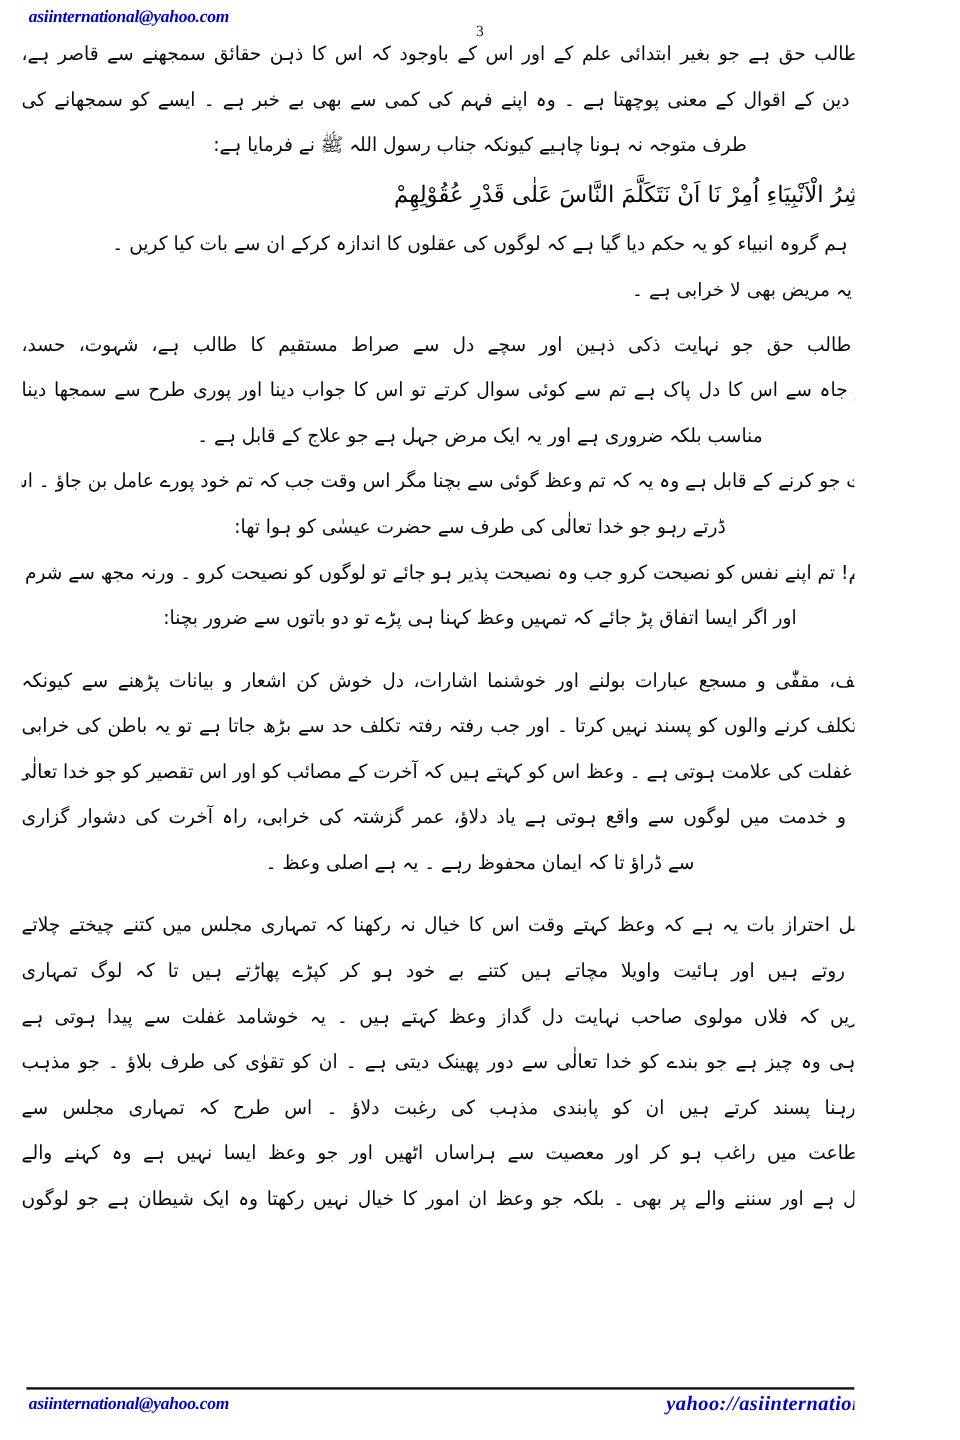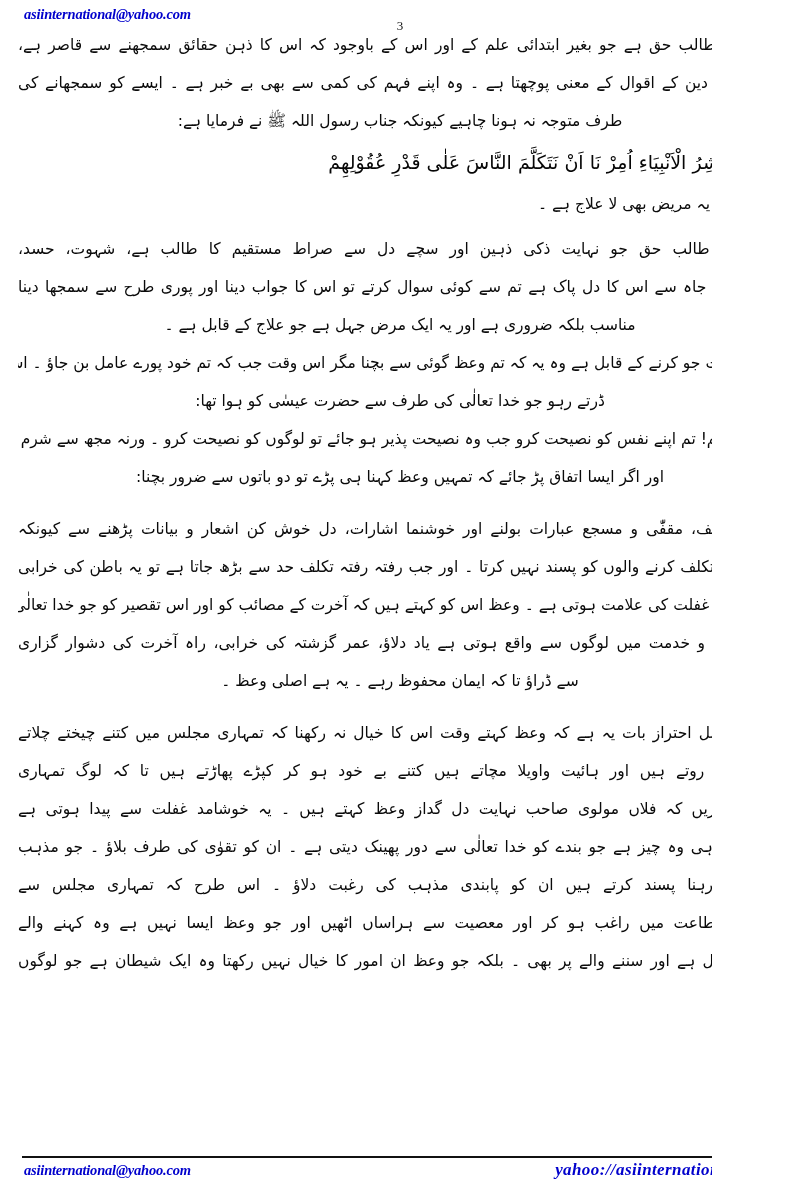--- a/index.html
+++ b/index.html
@@ -180,22 +180,25 @@
 
     <div class="para bulleted">
       <div class="bullet-marker fleuron">؃</div>
       <div class="uline">تیسرا وہ طالب حق ہے جو بغیر ابتدائی علم کے اور اس کے باوجود کہ اس کا ذہن حقائق سمجھنے سے قاصر ہے،</div>
       <div class="uline">وہ بزرگان دین کے اقوال کے معنی پوچھتا ہے ۔ وہ اپنے فہم کی کمی سے بھی بے خبر ہے ۔ ایسے کو سمجھانے کی</div>
       <div class="uline centerend">طرف متوجہ نہ ہونا چاہیے کیونکہ جناب رسول اللہ ﷺ نے فرمایا ہے:</div>
     </div>
 
     <div class="aline">نَحْنُ مَعَاشِرُ الْاَنْبِيَاءِ اُمِرْ نَا اَنْ نَتَكَلَّمَ النَّاسَ عَلٰى قَدْرِ عُقُوْلِهِمْ</div>
 
-
-    <div class="short-right">یہ مریض بھی لا علاج ہے ۔</div>
+    <div class="para">
+      <div class="uline centerend">ہم گروہ انبیاء کو یہ حکم دیا گیا ہے کہ لوگوں کی عقلوں کا اندازہ کرکے ان سے بات کیا کریں ۔</div>
+    </div>
+
+    <div class="short-right">یہ مریض بھی لا خرابی ہے ۔</div>
 
     <div class="spacer-sm"></div>
 
     <div class="para bulleted">
       <div class="bullet-marker fleuron">؃</div>
       <div class="uline">چوتھا وہ طالب حق جو نہایت ذکی ذہین اور سچے دل سے صراط مستقیم کا طالب ہے، شہوت، حسد،</div>
       <div class="uline">حب مال و جاہ سے اس کا دل پاک ہے تم سے کوئی سوال کرتے تو اس کا جواب دینا اور پوری طرح سے سمجھا دینا</div>
       <div class="uline centerend">مناسب بلکہ ضروری ہے اور یہ ایک مرض جہل ہے جو علاج کے قابل ہے ۔</div>
     </div>
 

